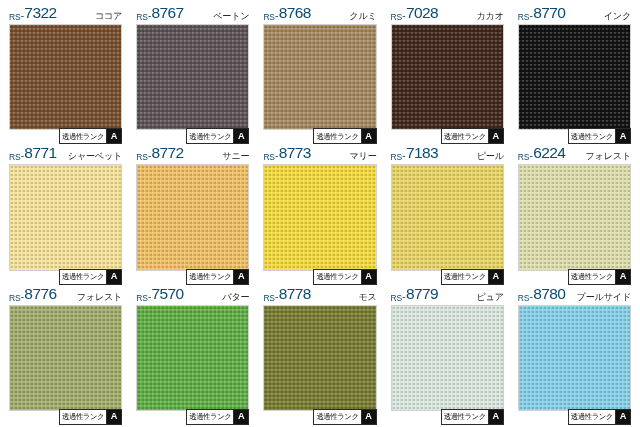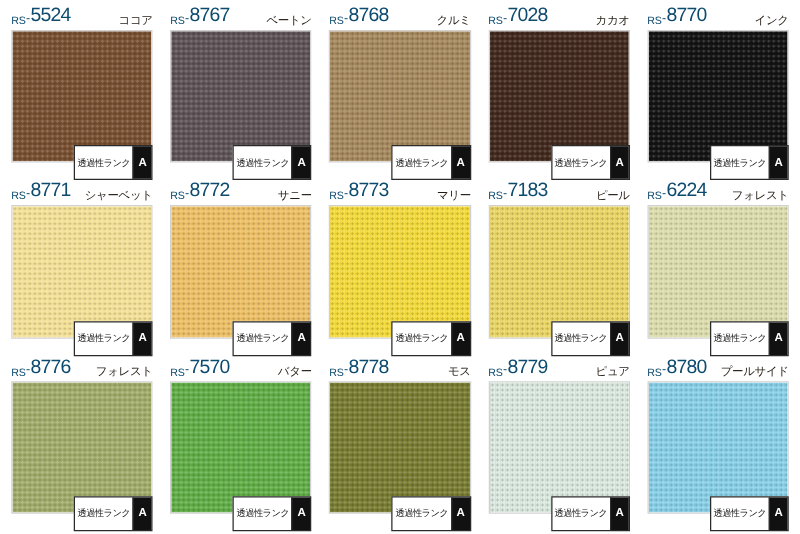--- a/index.html
+++ b/index.html
@@ -98,21 +98,21 @@
     pointer-events: none;
   }
 
   
   .rank-badge {
     position: absolute;
     right: 7px;
     bottom: 0px;
     display: flex;
     align-items: stretch;
-    height: 28px;
+    height: 16px;
     border: 1px solid #2b2b2b;
     background: #ffffff;
     box-sizing: border-box;
   }
   .rank-label {
     display: flex;
     align-items: center;
     padding: 0 2px 0 2px;
     font-size: 7.4px;
     line-height: 1;
@@ -136,21 +136,21 @@
 </style>
 </head>
 <body>
 
 <div id="catalog-grid">
     <div class="swatch-card">
       <div class="card-header">
         <span class="code-wrap">
           <span class="code-prefix">RS</span>
           <span class="code-dash">-</span>
-          <span class="code-number">5524</span>
+          <span class="code-number">7322</span>
         </span>
         <span class="color-name">ココア</span>
       </div>
       <div class="swatch-body">
         <div class="swatch-fill" style="background-color: rgb(122, 81, 50);"></div>
         <div class="swatch-texture"></div>
       </div>
       <div class="rank-badge">
         <span class="rank-label">透過性ランク</span>
         <span class="rank-value">A</span>

